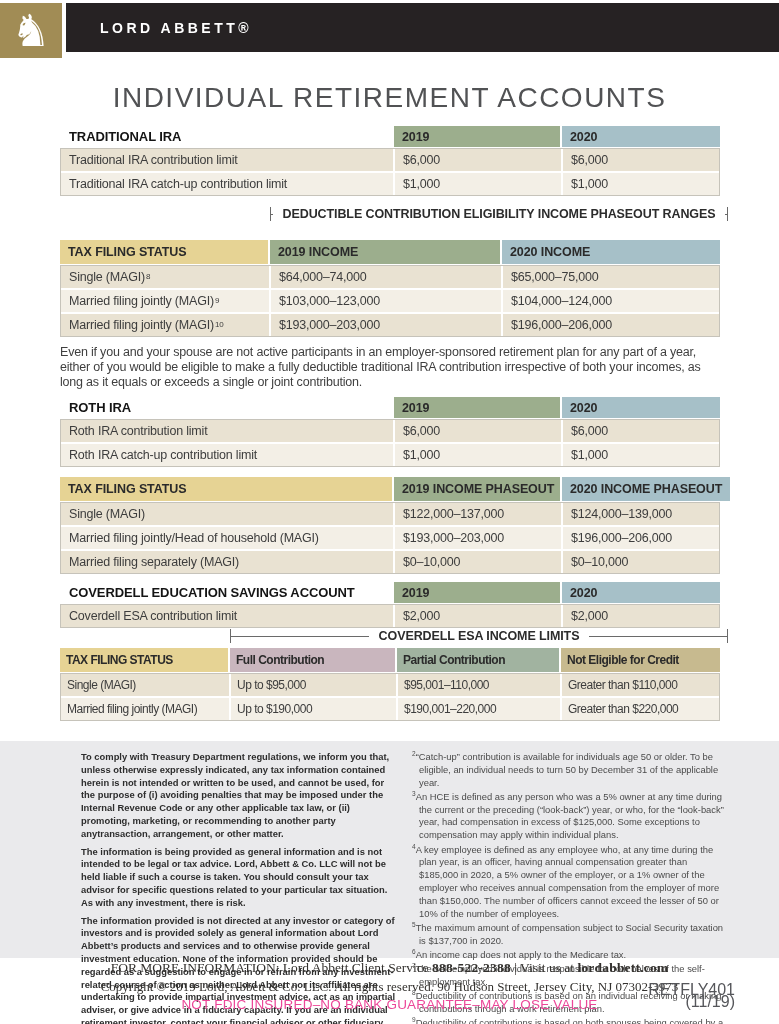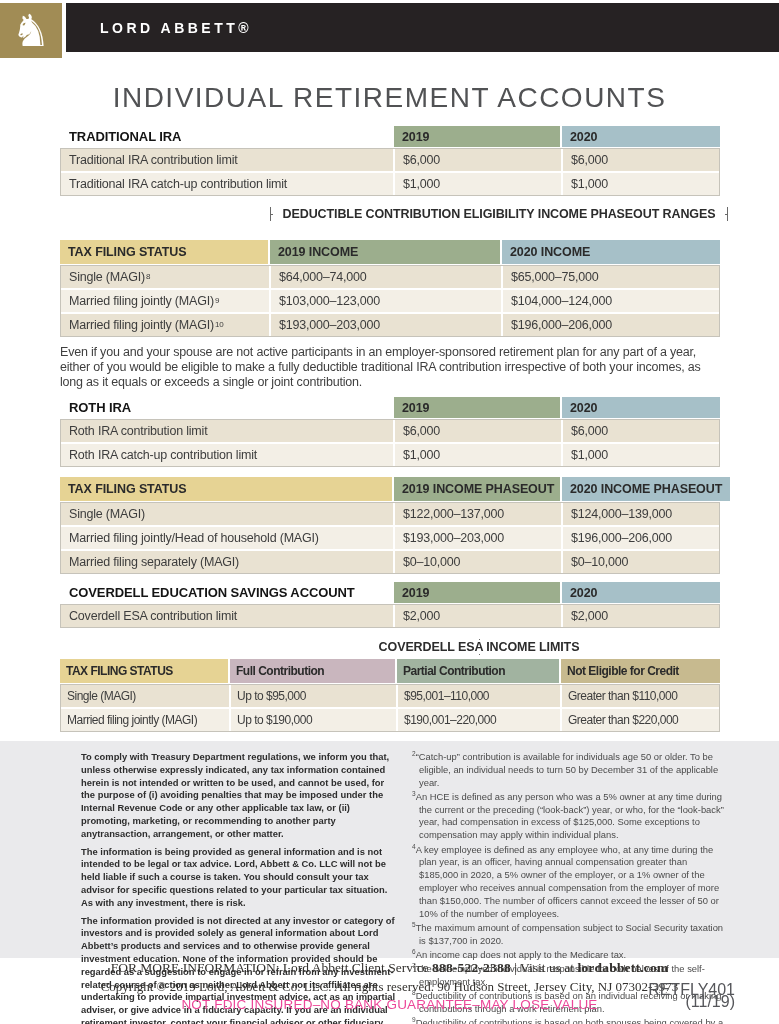--- a/index.html
+++ b/index.html
@@ -44,21 +44,21 @@
   sup { font-size: 8px; line-height: 0; }
   .td sup { margin-left: 1px; }
 
   
   .bracket { display: flex; align-items: center; height: 16px; margin-right: -8px; }
   .bracket .tick { width: 1px; height: 14px; background: #6a6a6a; }
   .bracket .line { flex: 1; height: 1px; background: #6a6a6a; }
   .bracket .lbl { padding: 0 10px; font-size: 12.5px; font-weight: bold; color: #2c2c2c;
     white-space: nowrap; letter-spacing: -0.1px; }
   .bracket1 { margin-left: 210px; margin-top: 10px; margin-bottom: 18px; }
-  .bracket2 { margin-left: 170px; margin-top: 11px; margin-bottom: 4px; flex-direction: column; }
+  .bracket2 { margin-left: 170px; margin-bottom: 4px; }
 
   .note { margin: 8px 0 7px; font-size: 12.5px; line-height: 15px; color: #3f3f3f;
     letter-spacing: -0.2px; } .mt8 { margin-top: 8px; } .mt10 { margin-top: 10px; }
 
   
   .disclaimer { position: absolute; top: 741px; left: 0; width: 779px; height: 217px;
     background: #EAEAEC; display: flex; gap: 16px; padding: 10px 52px 0 81px; }
   .dis-col { flex: 1; }
   .dis-col p { font-size: 9.4px; line-height: 12.8px; }
   .dis-left p.bold-p { font-weight: bold; color: #2d2d2d; margin-bottom: 5px; }

